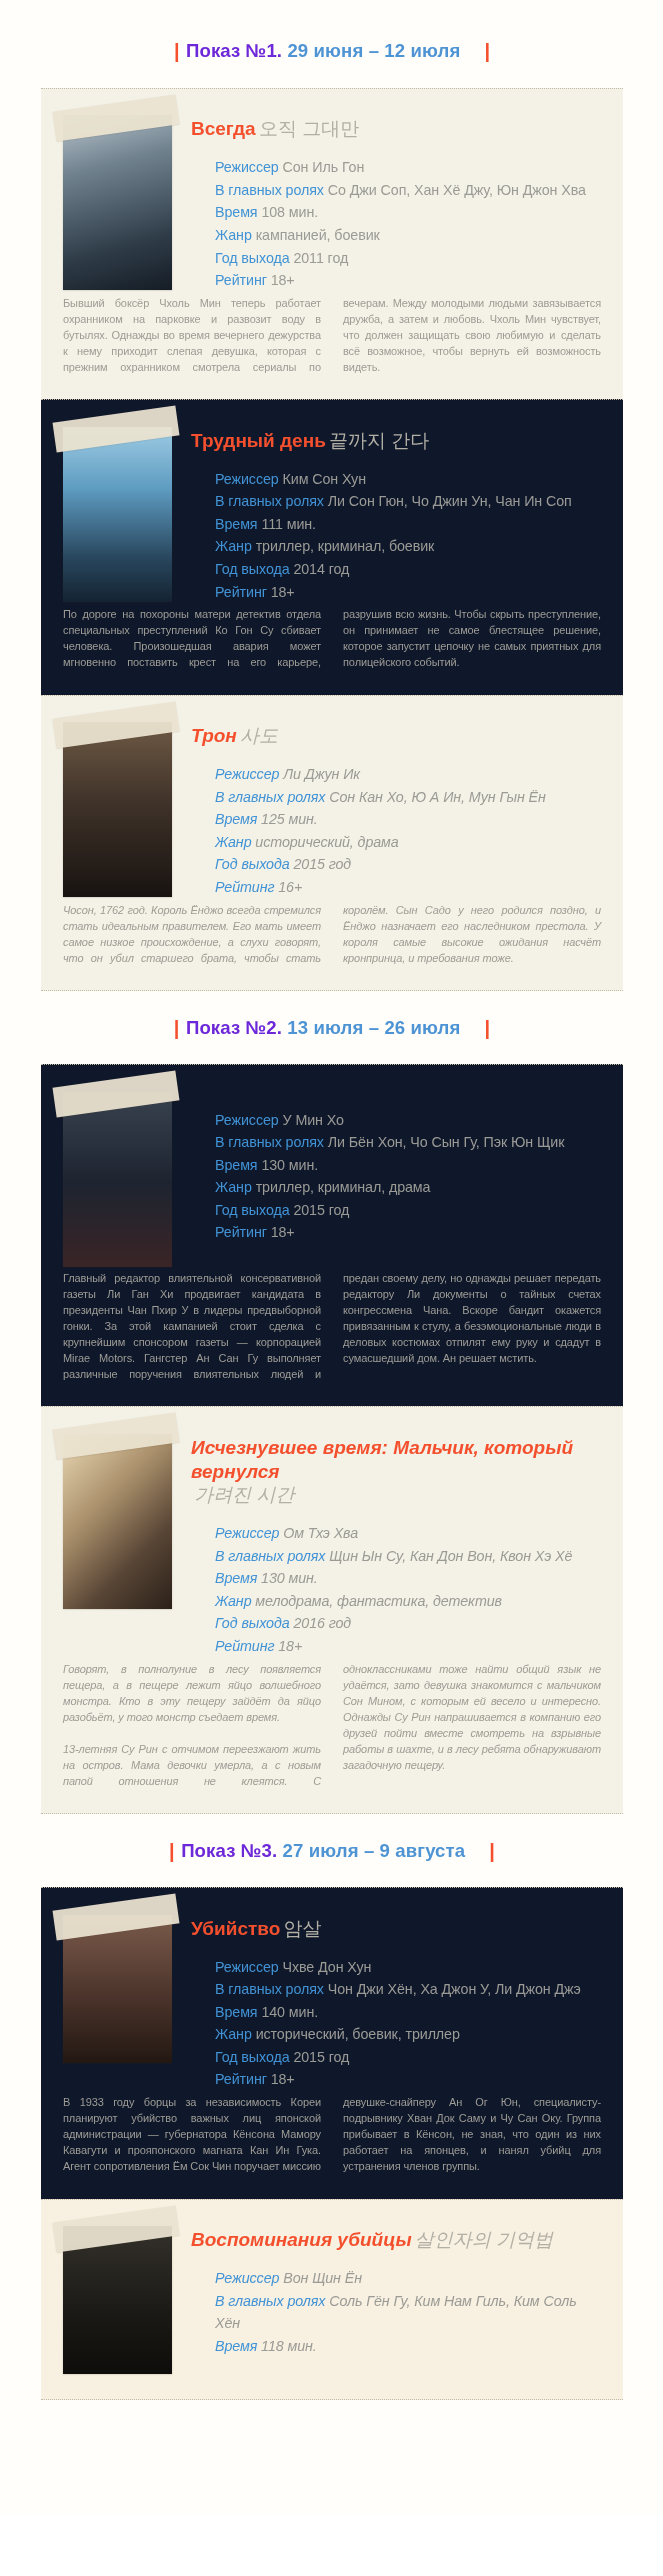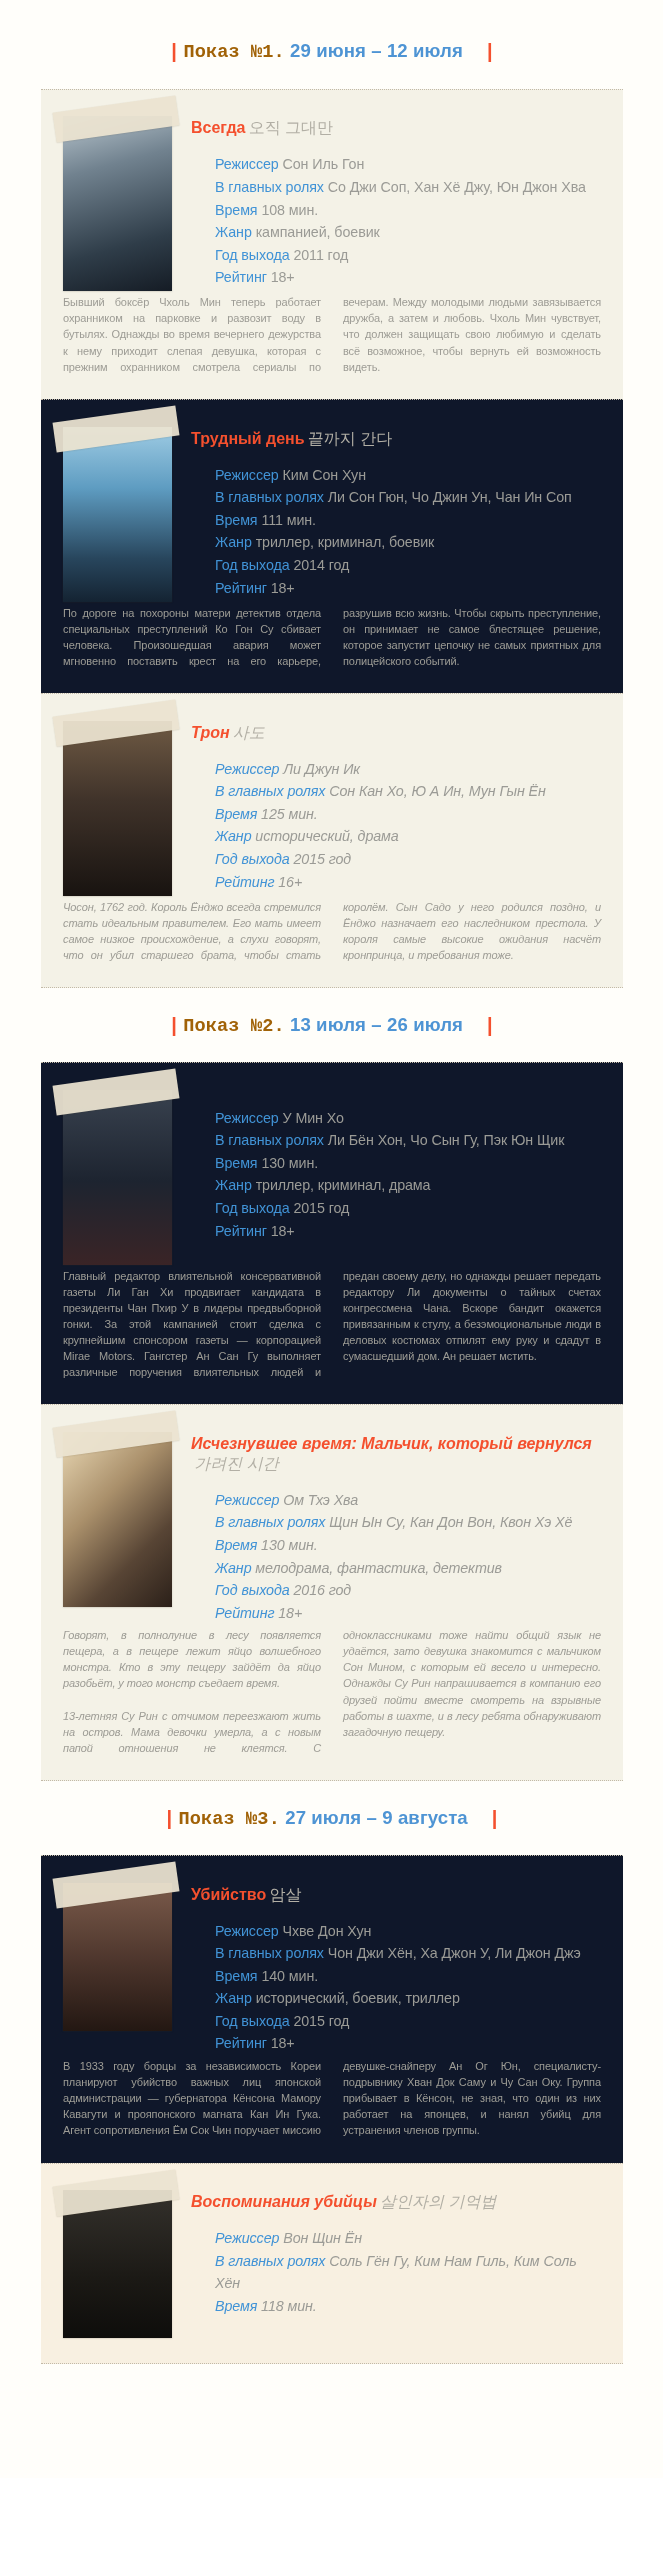--- a/index.html
+++ b/index.html
@@ -21,24 +21,23 @@
     letter-spacing:0.1px;
     white-space:nowrap;
   }
   .section-header .bar {
     color:#f4502e;
     font-weight:bold;
     font-size:20px;
     position:relative; top:1.1px;
   }
   .section-header .num {
-    color:#a16207;
+    color:#6d28d9;
     font-weight:bold;
     margin:0 5.3px 0 6.4px;
-    font-family:Liberation Mono, monospace;
   }
   .section-header .dates {
     color:#4e94d4;
     margin-right:24px;
   }
 
   
   .card {
     position:relative;
     padding:26.5px 22px 24.4px 22px;
@@ -72,21 +71,21 @@
     height:30px;
     background:#ece4d1;
     opacity:0.93;
     transform:rotate(-8deg);
     box-shadow:0 0.5px 1.6px rgba(70,60,40,0.18);
     z-index:2;
   }
 
   .info { margin-left:19px; padding-top:2.1px; }
   .title {
-    font-size:16px;
+    font-size:19px;
     line-height:1.25;
     font-weight:bold;
     color:#f4502e;
     max-width:419px;
   }
   .title .t-kr {
     color:#b2afa5;
     font-weight:normal;
     margin-left:3.2px;
   }

